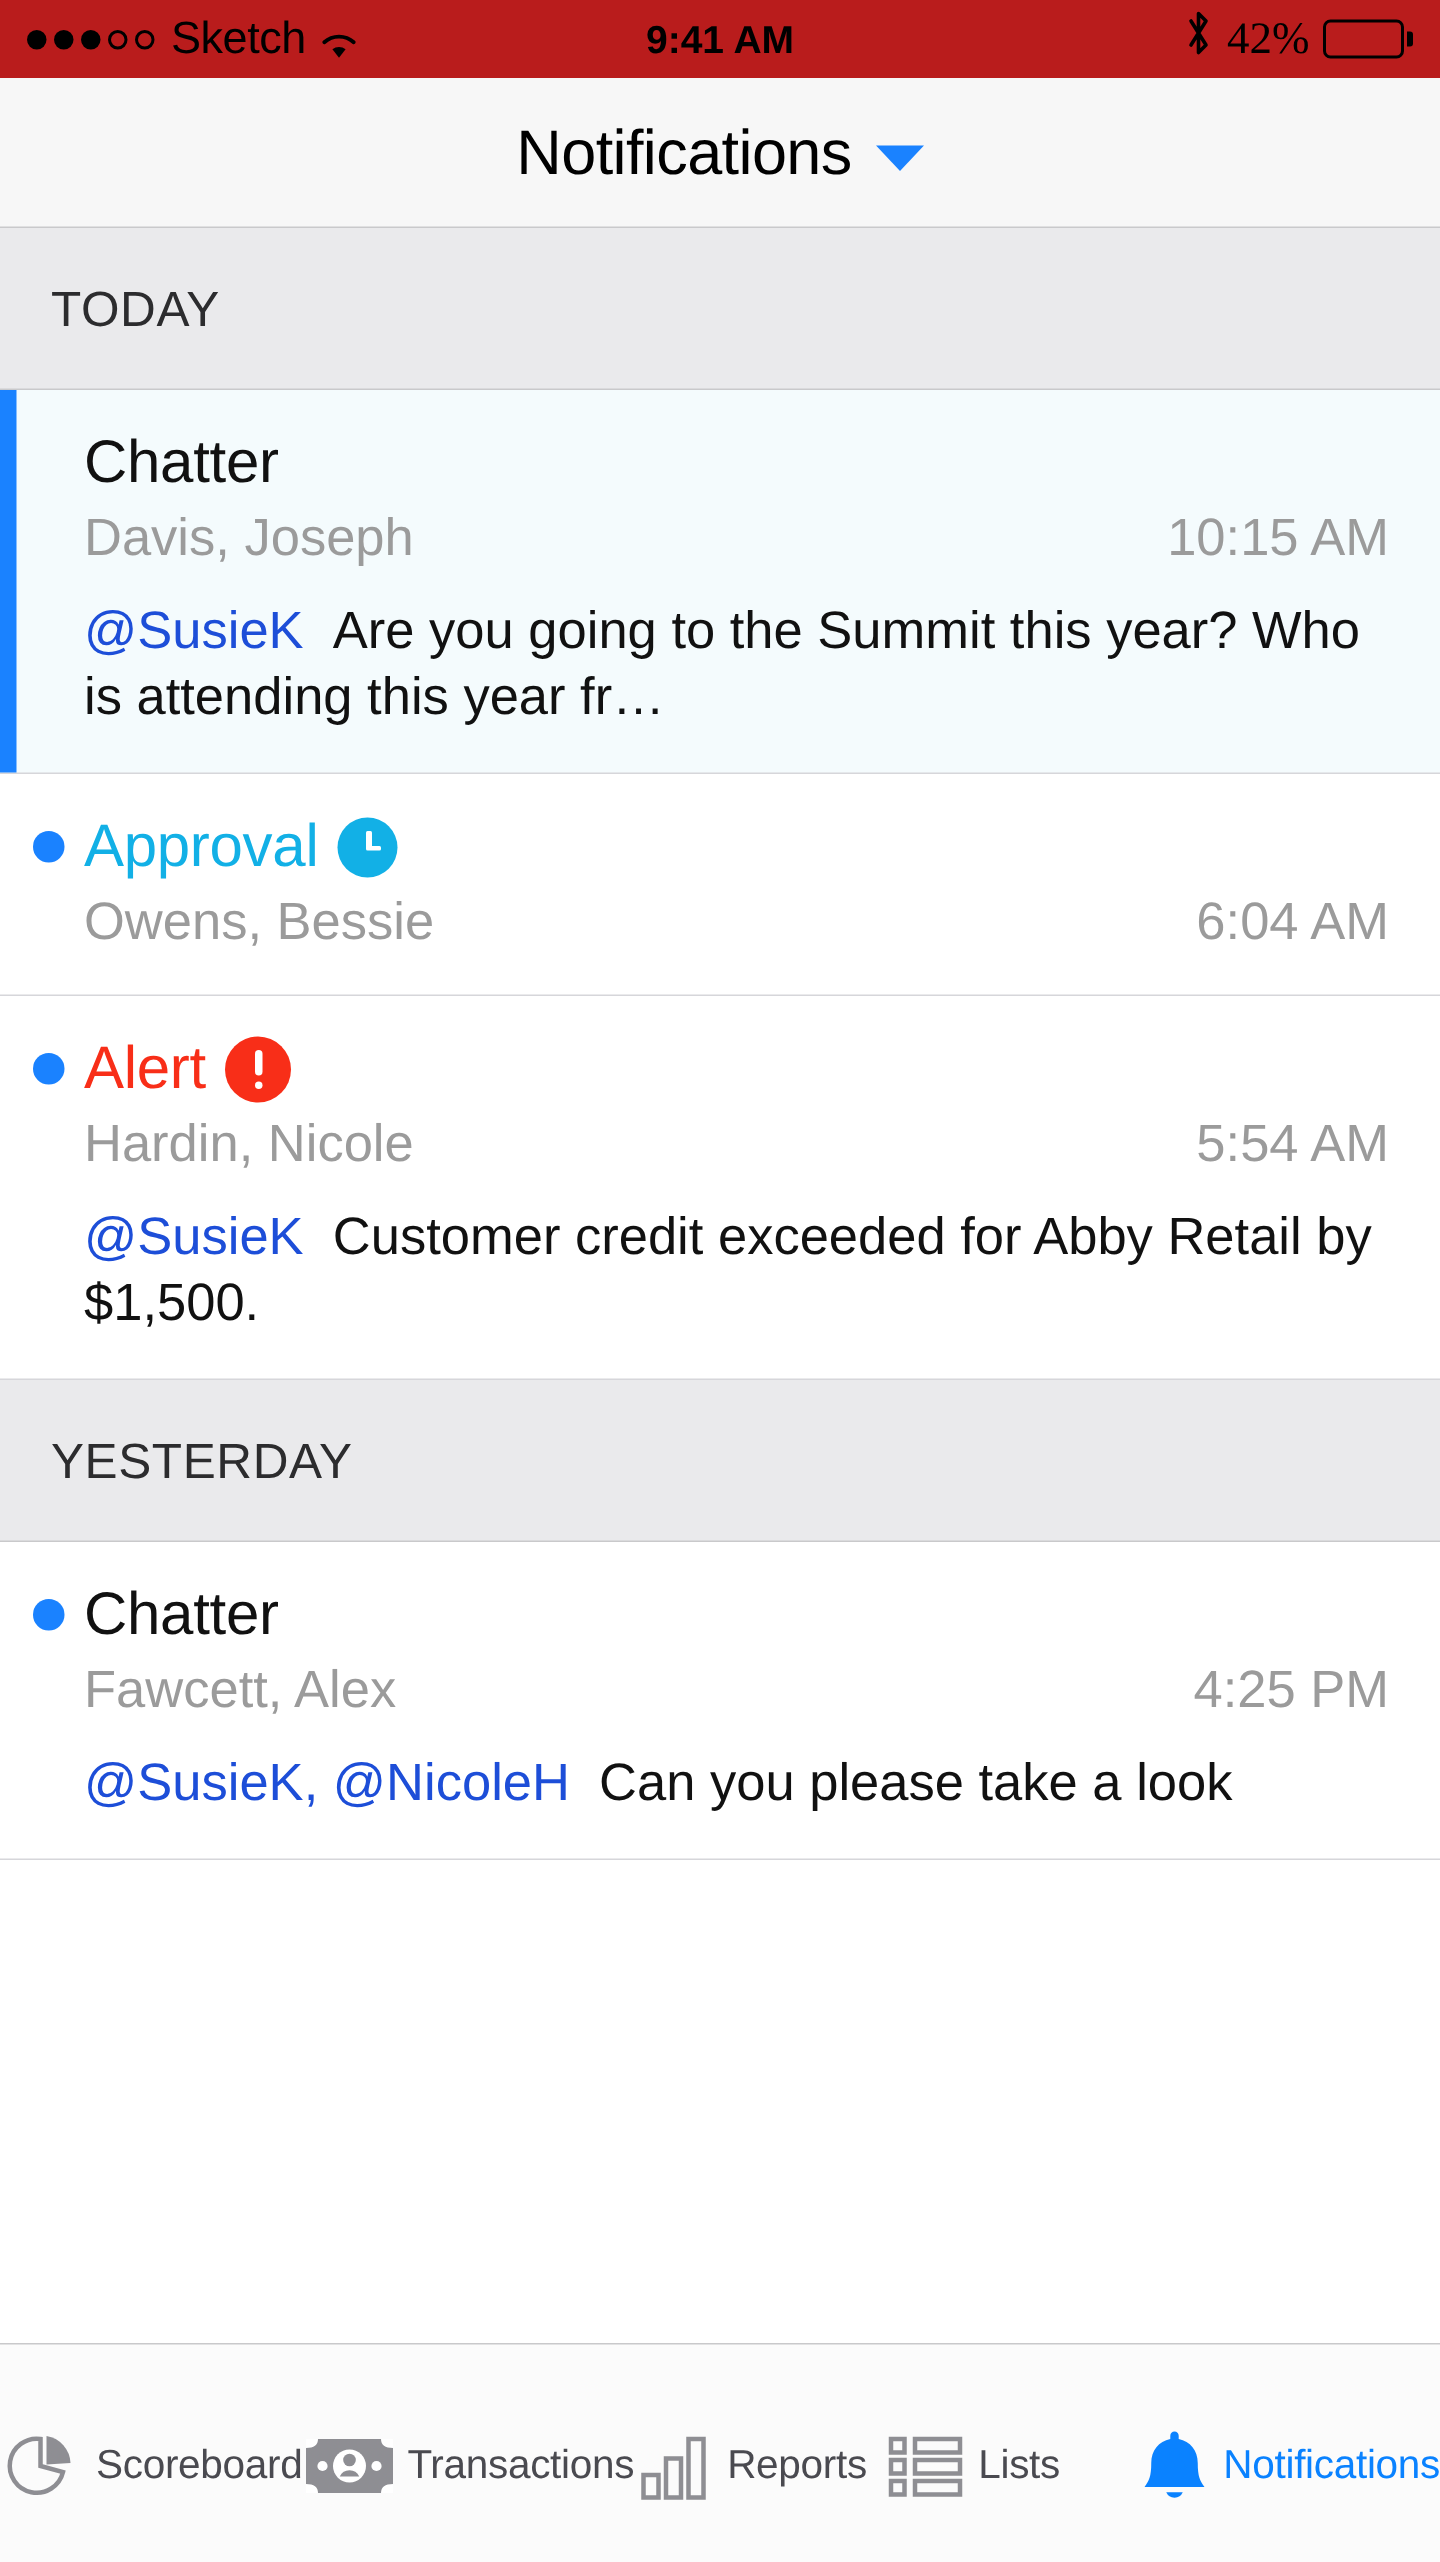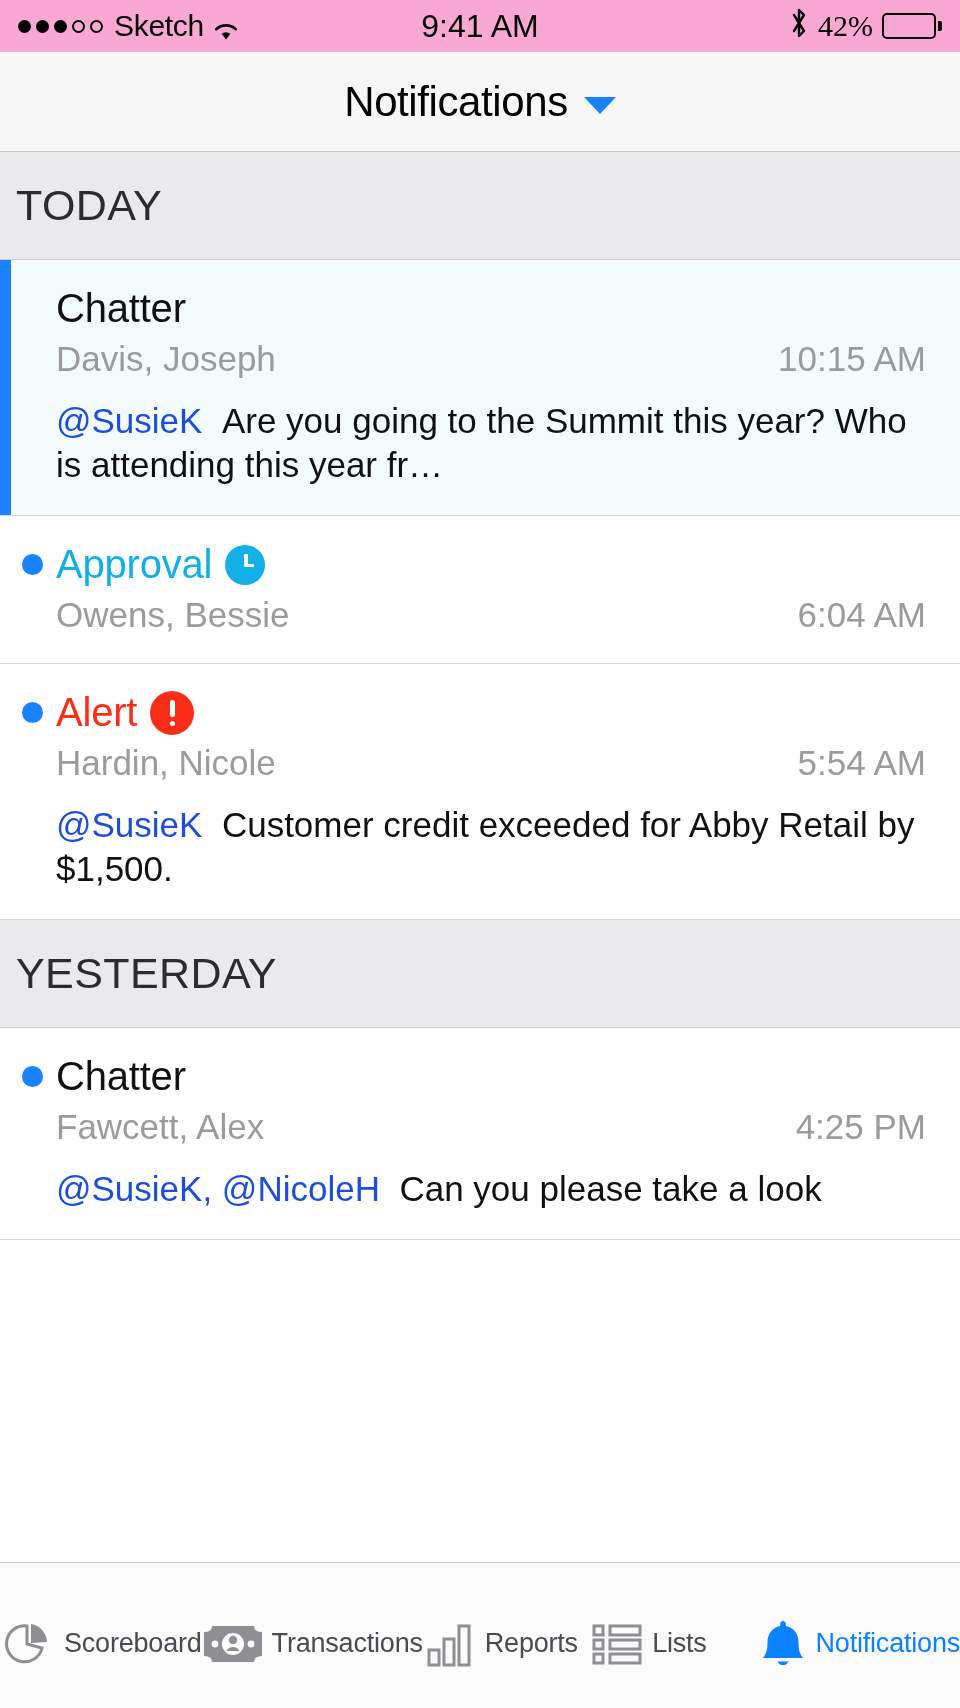--- a/index.html
+++ b/index.html
@@ -7,27 +7,27 @@
     width: 960px; height: 1708px;
     font-family: "Liberation Sans", sans-serif;
     background: #ffffff;
     overflow: hidden;
   }
   .phone { position: relative; width: 960px; height: 1708px; display: flex; flex-direction: column; }
 
   
   .status-bar {
     height: 52px; flex: 0 0 52px;
-    background: #f9a8d4;
+    background: #b91c1c;
     display: flex; align-items: center;
     padding: 0 18px;
     font-size: 30px; font-weight: 600; color: #000;
   }
   .sb-left { display: flex; align-items: center; gap: 4px; flex: 1 1 0; }
-  .sb-center { flex: 0 0 auto; display: flex; justify-content: center; font-weight: 400; font-size: 32px;}
+  .sb-center { flex: 0 0 auto; display: flex; justify-content: center; font-weight: 700; font-size: 26px;}
   .sb-right { display: flex; align-items: center; gap: 9px; flex: 1 1 0; justify-content: flex-end; font-family: Liberation Serif, serif; }
   .dots { display: flex; align-items: center; gap: 5px; margin-right: 7px; }
   .dot { width: 13px; height: 13px; border-radius: 50%; background: #000; }
   .dot.hollow { background: transparent; border: 2px solid #000; }
   .carrier { font-weight: 400; font-size: 30px; letter-spacing: -0.3px; }
   .wifi-icon { width: 28px; height: 22px; position: relative; margin-left: 4px; }
   .battery { display: flex; align-items: center; }
   .batt-body { width: 54px; height: 26px; border: 2.5px solid #000; border-radius: 5px; padding: 2.5px; }
   .batt-fill { height: 100%; background: #000; border-radius: 1px; }
   .batt-cap { width: 4px; height: 10px; background: #000; border-radius: 0 2px 2px 0; margin-left: 2px; }
@@ -50,22 +50,22 @@
     border-top: 17px solid #1a82ff;
     margin-top: 8px;
   }
 
   
   .list { flex: 1 1 auto; overflow: hidden; background: #fff; }
   .section-header {
     background: #eaeaec;
     height: 108px;
     display: flex; align-items: center;
-    padding: 0 16px;
-    font-size: 43px; color: #2c2c2e; letter-spacing: 0.4px;
+    padding: 0 34px;
+    font-size: 33px; color: #2c2c2e; letter-spacing: 0.4px;
     border-bottom: 1px solid #c9c9cb;
   }
 
   .notif {
     position: relative;
     padding: 26px 34px 28px 56px;
     background: #fff;
     border-bottom: 1px solid #d6d6da;
   }
   .notif.unread-accent { background: #f4fbfd; padding-left: 56px; }

